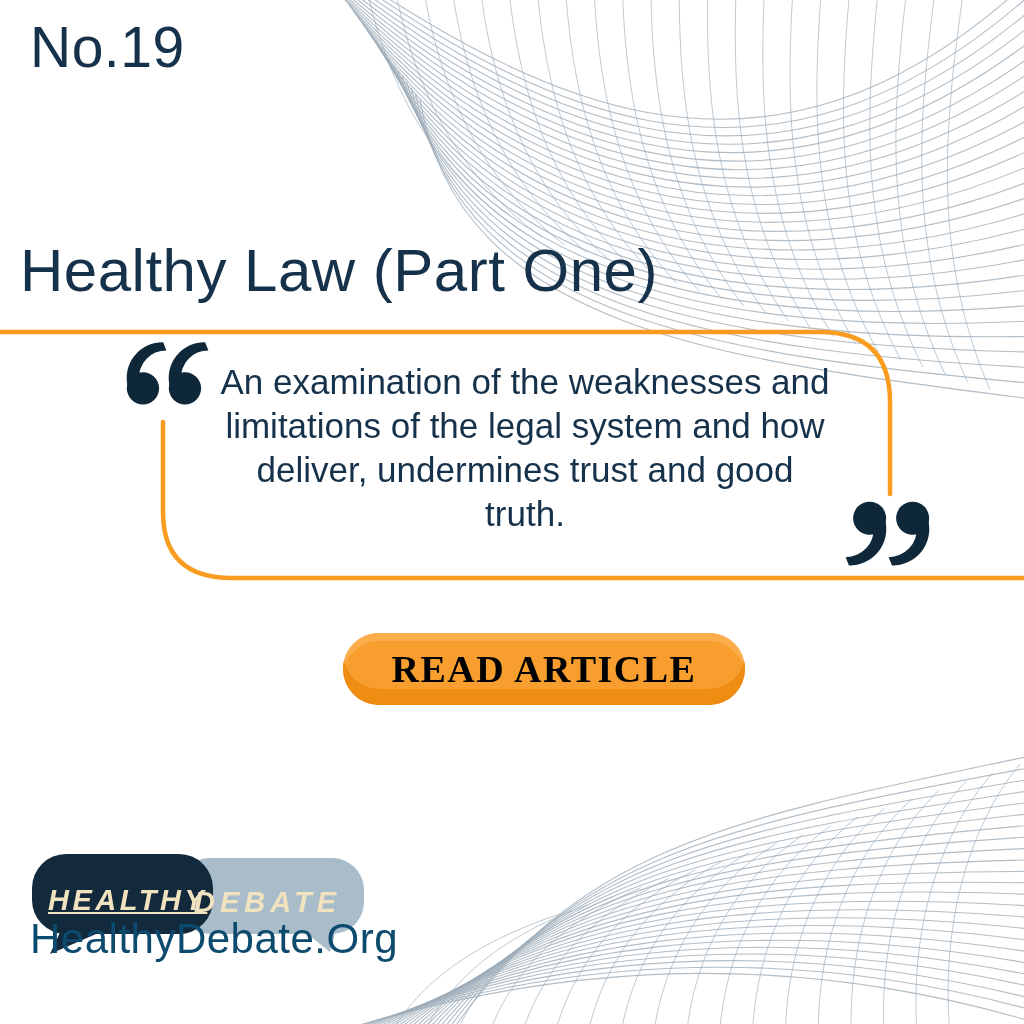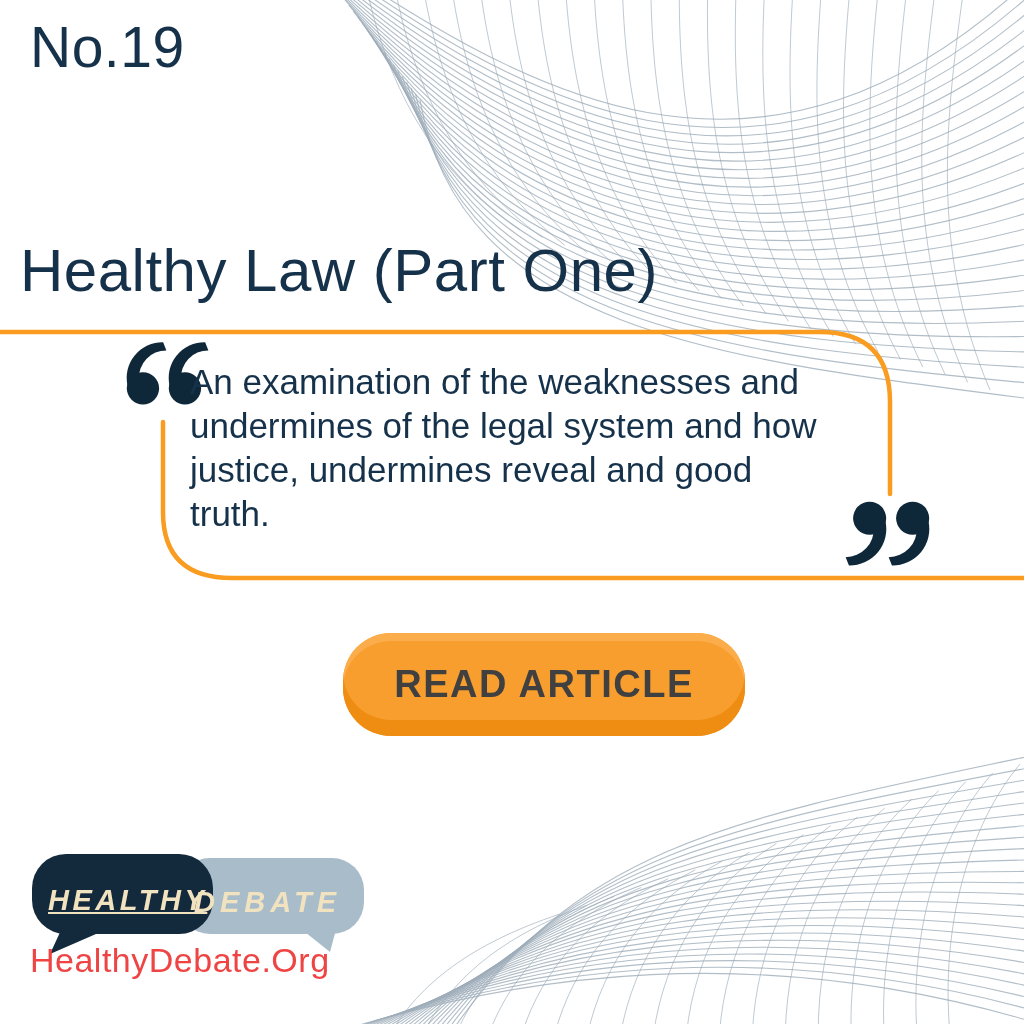--- a/index.html
+++ b/index.html
@@ -11,34 +11,34 @@
   #wave-top{left:0;top:0;}
   #wave-bottom{left:0;top:724px;}
   .issue{position:absolute;left:30px;top:14px;font-size:57px;font-weight:400;
          color:#16324B;letter-spacing:.5px;}
   .title{position:absolute;left:20px;top:236px;margin:0;font-size:60px;font-weight:500;
          color:#16324B;letter-spacing:.5px;white-space:nowrap;}
   .frame{position:absolute;left:0;top:0;pointer-events:none;}
   .qmark{position:absolute;}
   .qmark.open{left:126px;top:340px;}
   .qmark.close{left:844px;top:500px;}
-  .quote{position:absolute;left:190px;top:360px;width:670px;text-align:left;
+  .quote{position:absolute;left:190px;top:360px;width:670px;text-align:center;
          color:#16324B;font-size:35px;line-height:44px;font-weight:400;}
-  .cta{position:absolute;left:343px;top:633px;width:402px;height:103px;border:none;
+  .cta{position:absolute;left:343px;top:633px;width:402px;height:72px;border:none;
        border-radius:48px;background:#F89E2E;cursor:pointer;
        box-shadow:inset 0 -16px 0 #EF8C12, inset 0 8px 0 #FBAD4B;
-       color:#404040;font-family:Liberation Sans, sans-serif;
+       color:#000000;font-family:Liberation Serif, serif;
        font-size:38px;font-weight:700;letter-spacing:1.5px;}
   .logo{position:absolute;left:28px;top:850px;width:340px;height:106px;}
   .logo svg{position:absolute;left:0;top:0;}
   .logo-word{position:absolute;font-style:italic;font-weight:800;color:#F1E2C0;
              font-size:29px;white-space:nowrap;}
   .logo-word.w1{left:20px;top:34px;letter-spacing:3.5px;text-decoration:underline;}
   .logo-word.w2{left:166px;top:36px;letter-spacing:5px;}
-  .site{position:absolute;left:30px;top:941px;font-size:34px;color:#ef4444;
+  .site{position:absolute;left:30px;top:915px;font-size:42px;color:#0c4a6e;
         letter-spacing:.5px;}
 </style>
 </head>
 <body>
 
 <div class="canvas">
 
   <svg id="wave-top" class="wave" width="1024" height="420" viewBox="0 0 1024 420" fill="none">
       <path d="M 300 -60 C 520 90, 760 240, 1040 -30" stroke="#9DACB9" stroke-width="1.1" fill="none" opacity="0.8"></path>
       <path d="M 304.44444444444446 -54.074074074074076 C 517.7777777777778 98.88888888888889, 758.5185185185185 244.44444444444446, 1040 -14.074074074074074" stroke="#9DACB9" stroke-width="1.1" fill="none" opacity="0.8"></path>
@@ -151,22 +151,22 @@
       <path d="M 2 56 A 44 44 0 0 1 46 2 L 50 12 A 34 34 0 0 0 16 48 Z"></path>
       <g transform="translate(52,0)">
         <circle cx="21" cy="59" r="20"></circle>
         <path d="M 2 56 A 44 44 0 0 1 46 2 L 50 12 A 34 34 0 0 0 16 48 Z"></path>
       </g>
     </g>
   </svg>
 
   <div class="quote">
     <div>An examination of the weaknesses and</div>
-    <div>undermines of the legal system and how</div>
-    <div>justice, undermines reveal and good</div>
+    <div>limitations of the legal system and how</div>
+    <div>deliver, undermines trust and good</div>
     <div>truth.</div>
   </div>
 
   <svg class="qmark close" width="86" height="68" viewBox="0 0 104 80">
     <g fill="#0E2739" transform="rotate(180 52 40)">
       <circle cx="21" cy="59" r="20"></circle>
       <path d="M 2 56 A 44 44 0 0 1 46 2 L 50 12 A 34 34 0 0 0 16 48 Z"></path>
       <g transform="translate(52,0)">
         <circle cx="21" cy="59" r="20"></circle>
         <path d="M 2 56 A 44 44 0 0 1 46 2 L 50 12 A 34 34 0 0 0 16 48 Z"></path>

